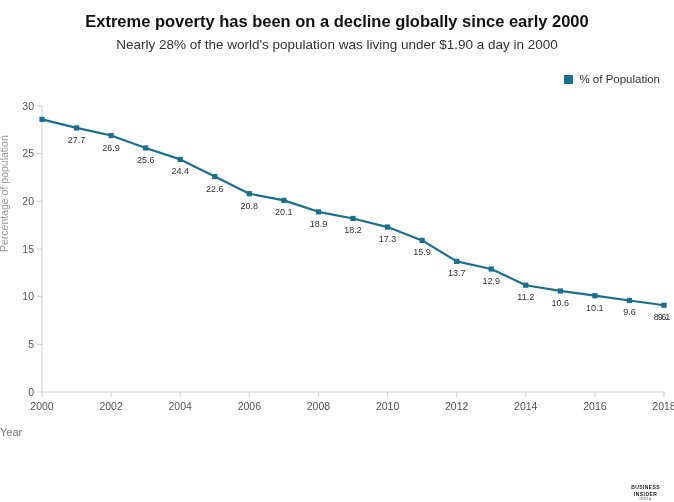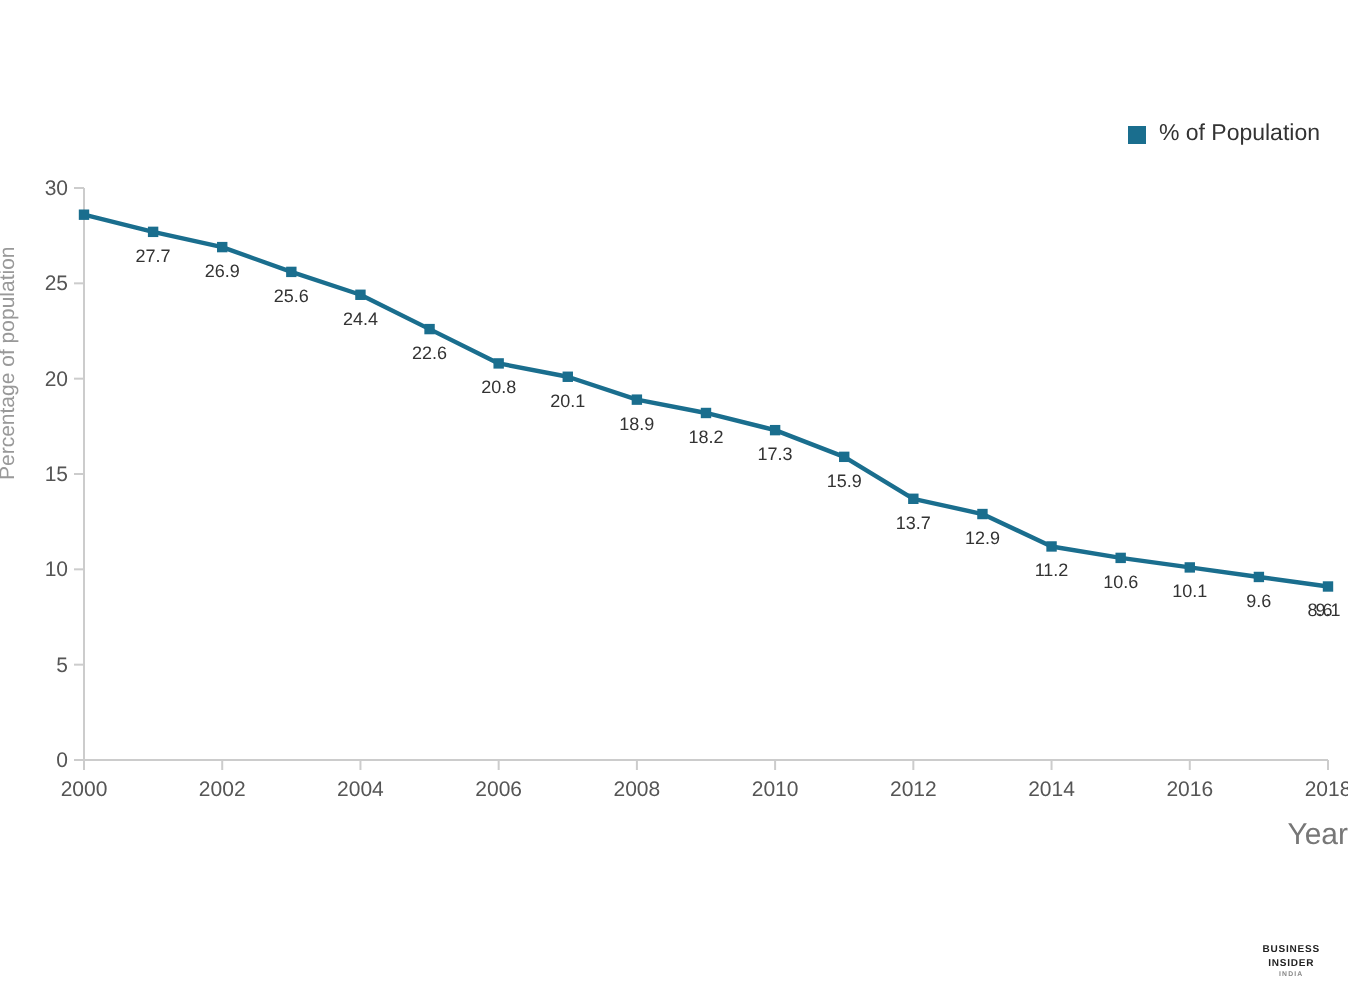--- a/index.html
+++ b/index.html
@@ -67,22 +67,22 @@
     transform-origin: left top;
     font-size: 10.5px;
     color: #999999;
     white-space: nowrap;
   }
   .xlabel {
     position: absolute;
     left: 0;
     right: 0;
     bottom: 14px;
-    text-align: right;
-    font-size: 15px;
+    text-align: left;
+    font-size: 11px;
     color: #777777;
   }
   .source {
     position: absolute;
     left: 14px;
     bottom: 14px;
     font-size: 10px;
     color: #444444;
   }
   .brand {
@@ -104,20 +104,22 @@
   svg { display: block; }
   text { font-family: "Liberation Sans", sans-serif; }
   .tick-label { font-size: 10.5px; fill: #555555; }
   .point-label { font-size: 9px; fill: #333333; }
 </style>
 </head>
 <body>
 
 <div class="page">
 
+  <div class="title">Extreme poverty has been on a decline globally since early 2000</div>
+  <div class="subtitle">Nearly 28% of the world's population was living under $1.90 a day in 2000</div>
 
   <div class="legend">
     <span class="legend-swatch"></span>
     <span>% of Population</span>
   </div>
 
   <div class="chart-area">
     <svg id="chart-svg" width="674" height="360">
         <line x1="42" y1="14" x2="42" y2="300" stroke="#cccccc" stroke-width="1"></line>
         <line x1="42" y1="300" x2="664" y2="300" stroke="#cccccc" stroke-width="1"></line>

